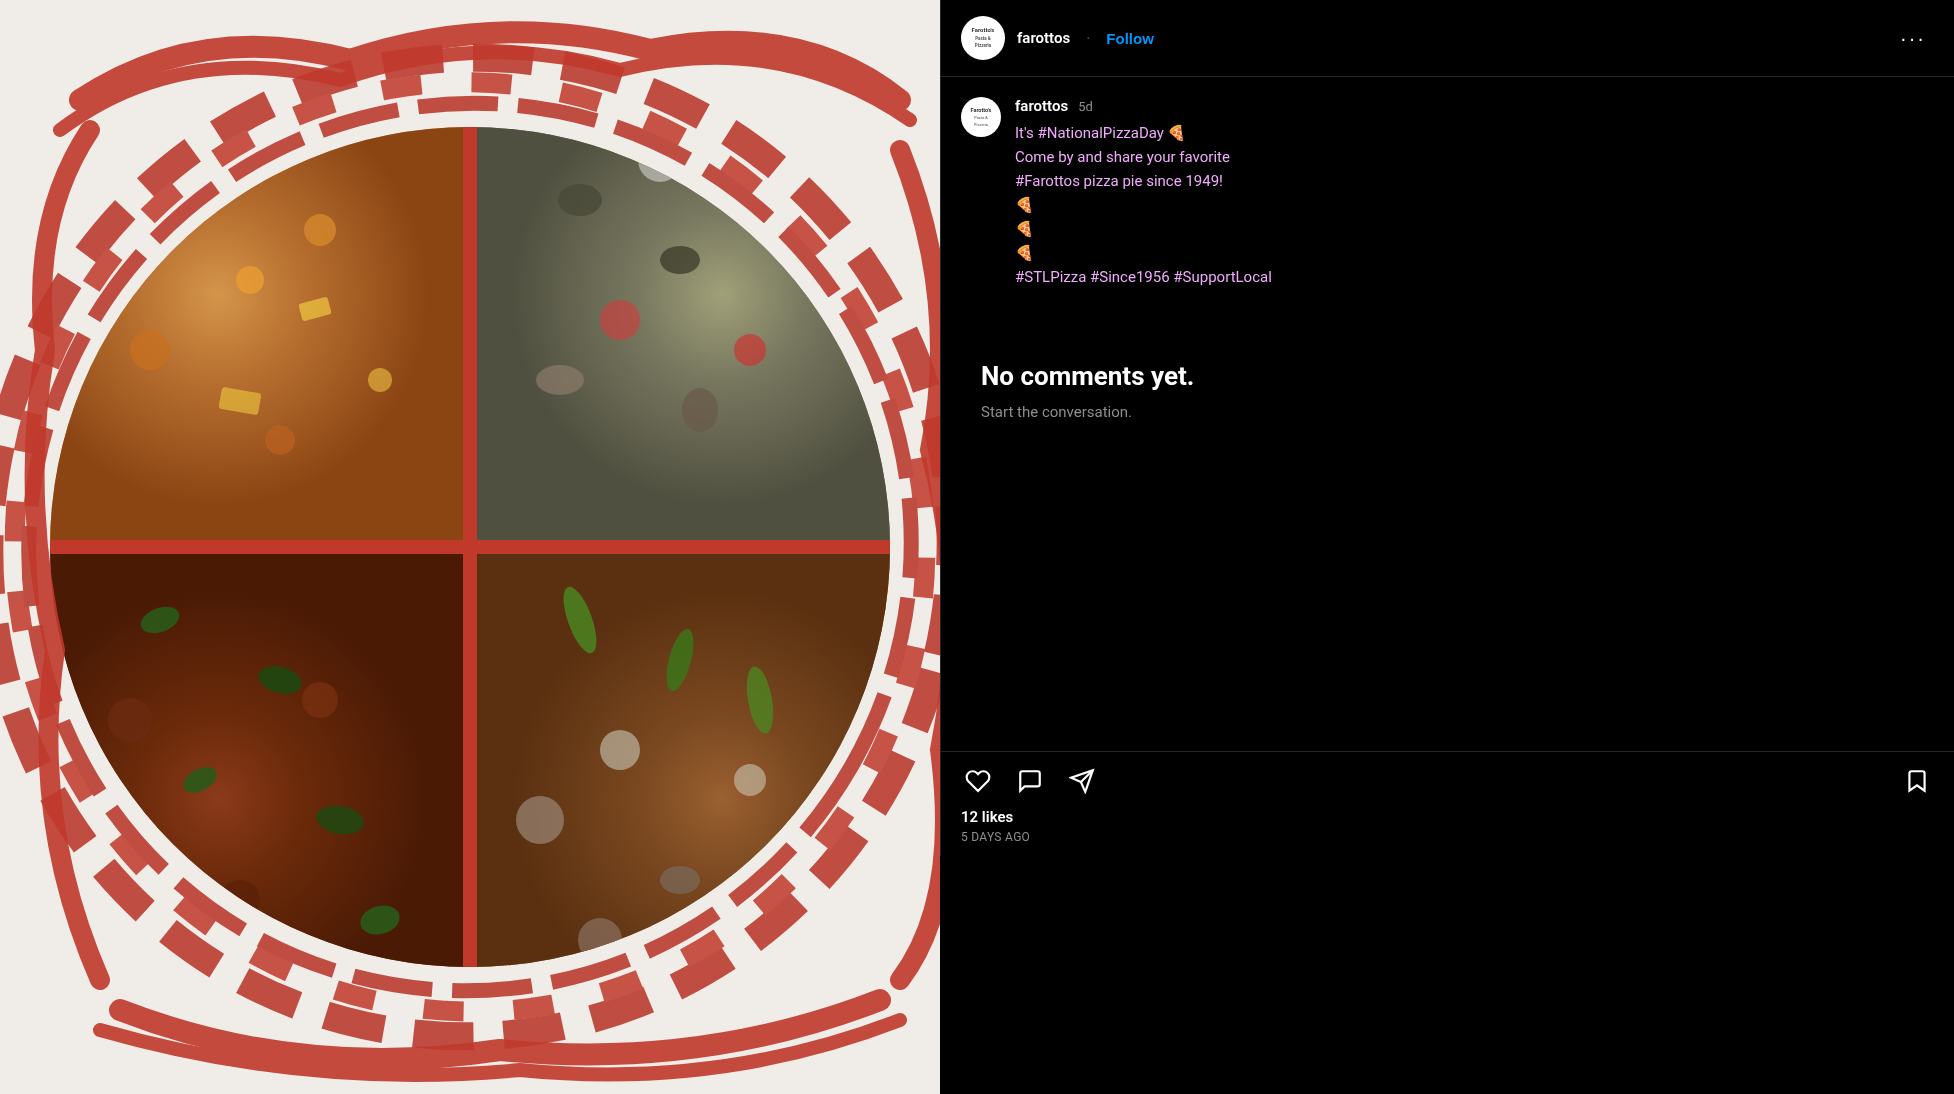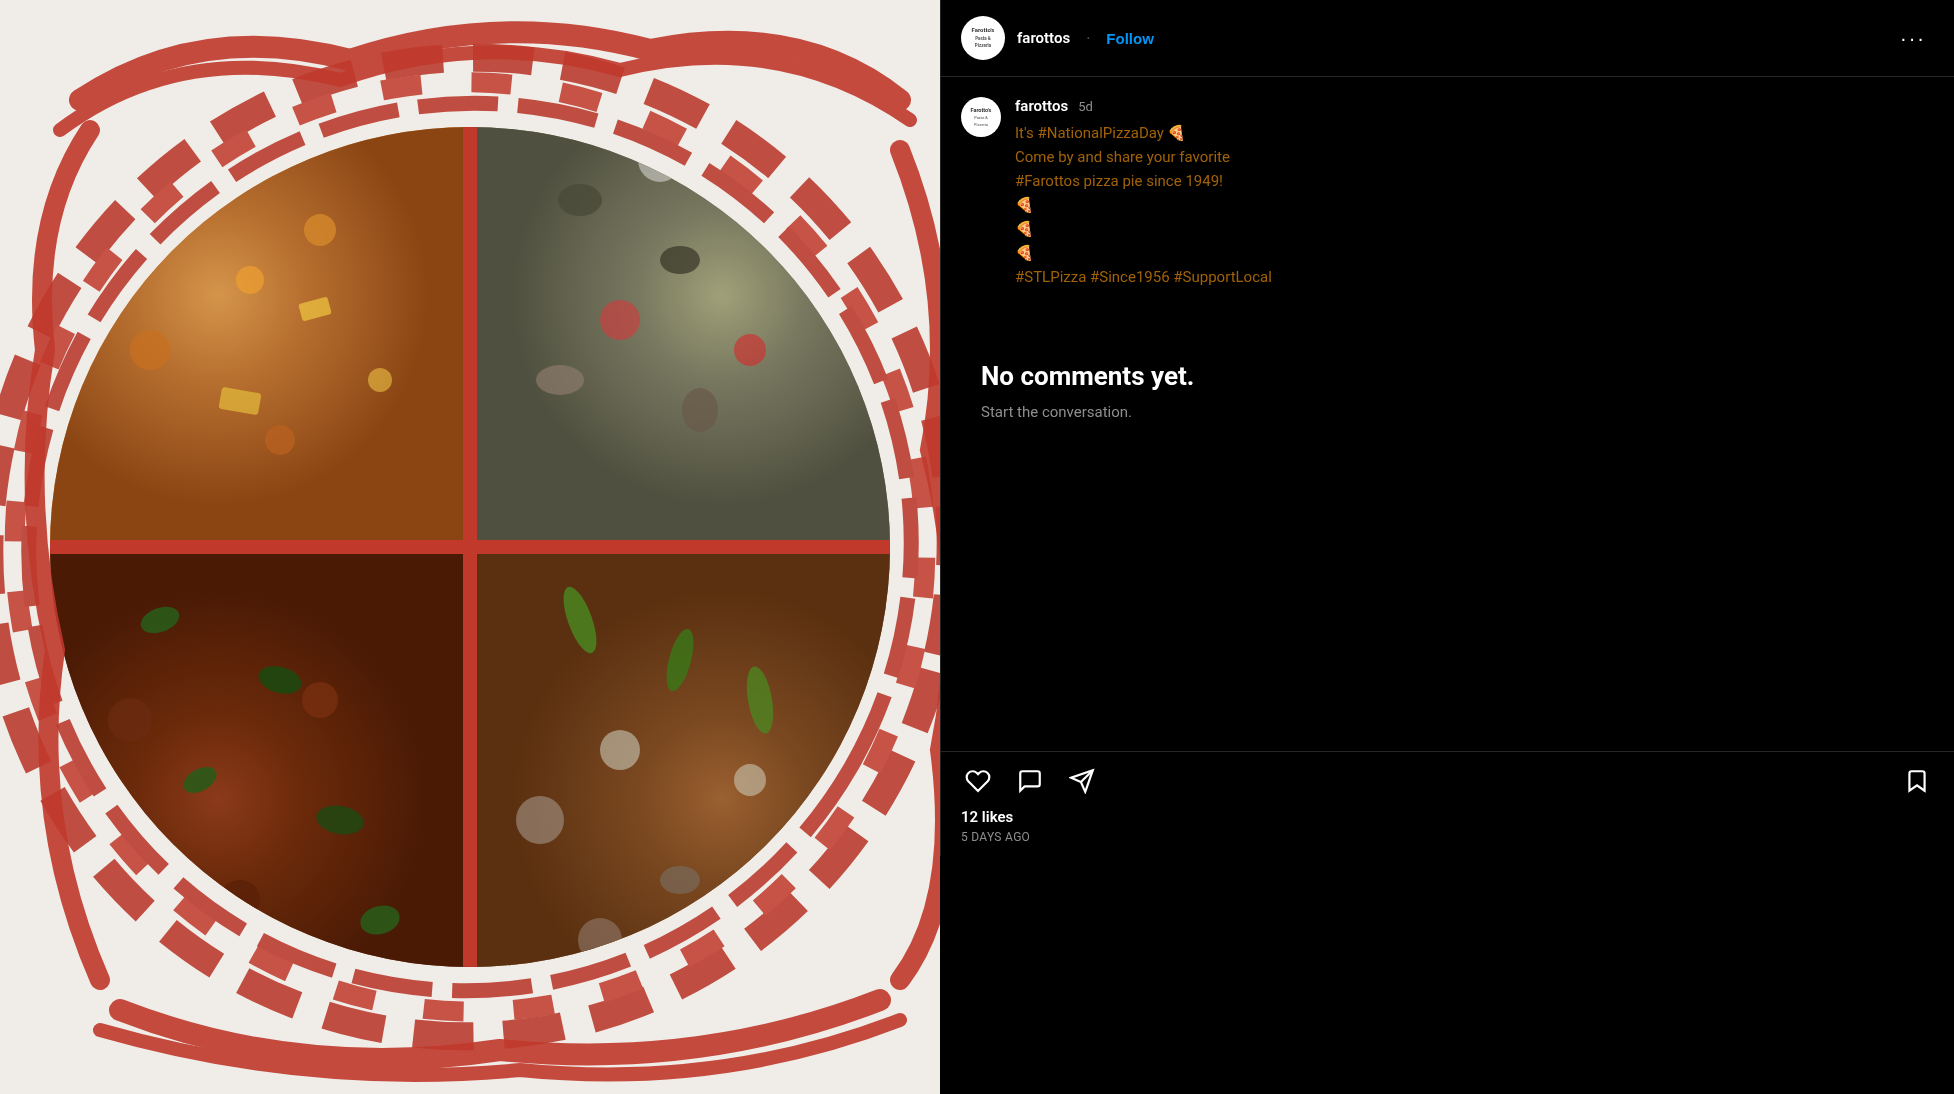--- a/index.html
+++ b/index.html
@@ -152,21 +152,21 @@
       color: #fff;
     }
 
     .comment-time {
       font-size: 13px;
       color: #8e8e8e;
     }
 
     .comment-text {
       font-size: 15px;
-      color: #a16207;
+      color: #f0abfc;
       line-height: 1.6;
     }
 
     .no-comments-section {
       padding: 60px 20px 40px;
     }
 
     .no-comments-title {
       font-size: 26px;
       font-weight: 700;

